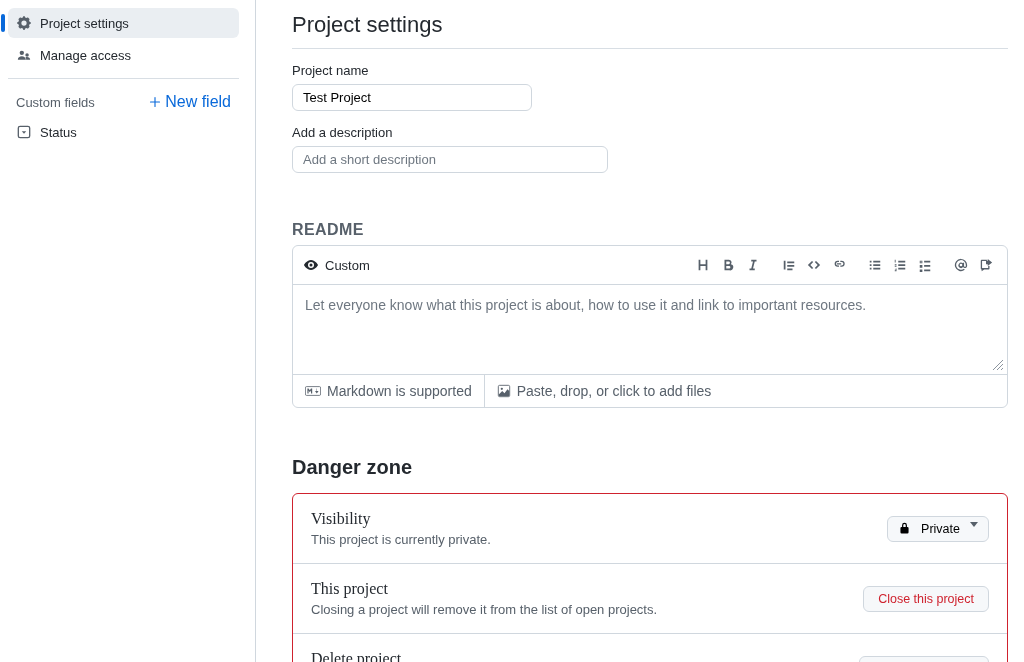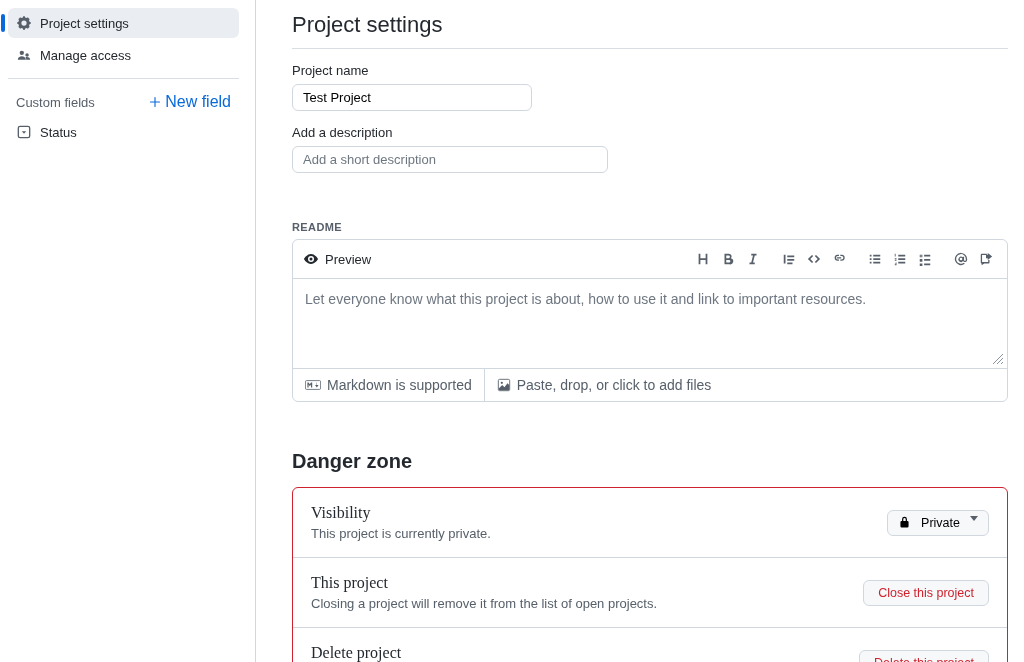--- a/index.html
+++ b/index.html
@@ -113,21 +113,21 @@
       width: 316px;
       padding: 5px 10px;
       font-size: 13px;
       border: 1px solid #d0d7de;
       border-radius: 6px;
       outline: none;
       background: #fff;
     }
     .desc-input::placeholder, .readme-text::placeholder { color: #6e7781; }
     .readme-label {
-      font-size: 11px;
+      font-size: 16px;
       font-weight: 600;
       letter-spacing: .4px;
       color: #57606a;
       margin-top: 48px;
       margin-bottom: 6px;
       display: block;
     }
     .readme-box {
       border: 1px solid #d0d7de;
       border-radius: 6px;
@@ -293,21 +293,21 @@
   <input class="desc-input" type="text" placeholder="Add a short description" style="">
 
   <label class="readme-label">README</label>
   <div class="readme-box">
     <div class="readme-toolbar">
       <div class="preview-row">
         <span class="preview-btn">
           <svg width="16" height="16" viewBox="0 0 16 16" style="margin-right:6px;">
               <path fill="currentColor" d="M8 3C4 3 1.2 7.3 1 8c.2.7 3 5 7 5s6.8-4.3 7-5c-.2-.7-3-5-7-5Zm0 8a3 3 0 1 1 0-6 3 3 0 0 1 0 6Zm0-4.5a1.5 1.5 0 1 0 0 3 1.5 1.5 0 0 0 0-3Z"></path>
             </svg>
-          <span>Preview</span>
+          <span>Custom</span>
         </span>
       </div>
       <div class="tb-group">
         <span class="tb-icon">
             <svg width="14" height="14" viewBox="0 0 16 16">
               <path fill="currentColor" d="M3 2h2v5h6V2h2v12h-2V9H5v5H3V2Z"></path>
             </svg>
           </span>
         <span class="tb-icon">
             <svg width="14" height="14" viewBox="0 0 16 16">

